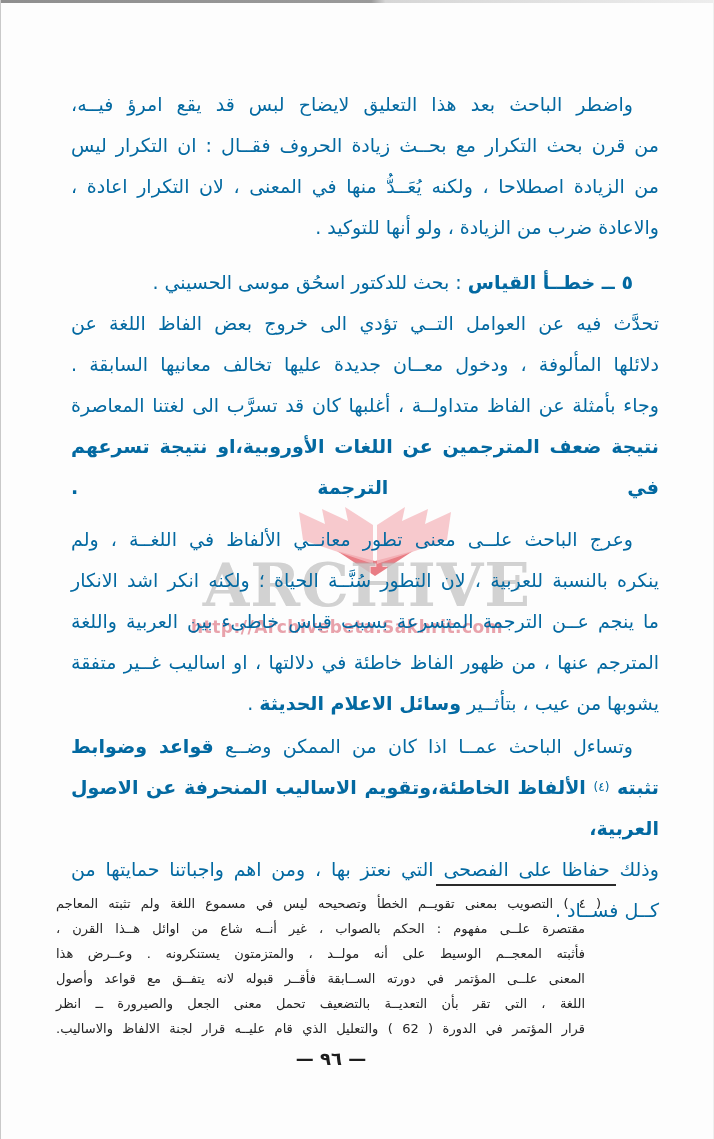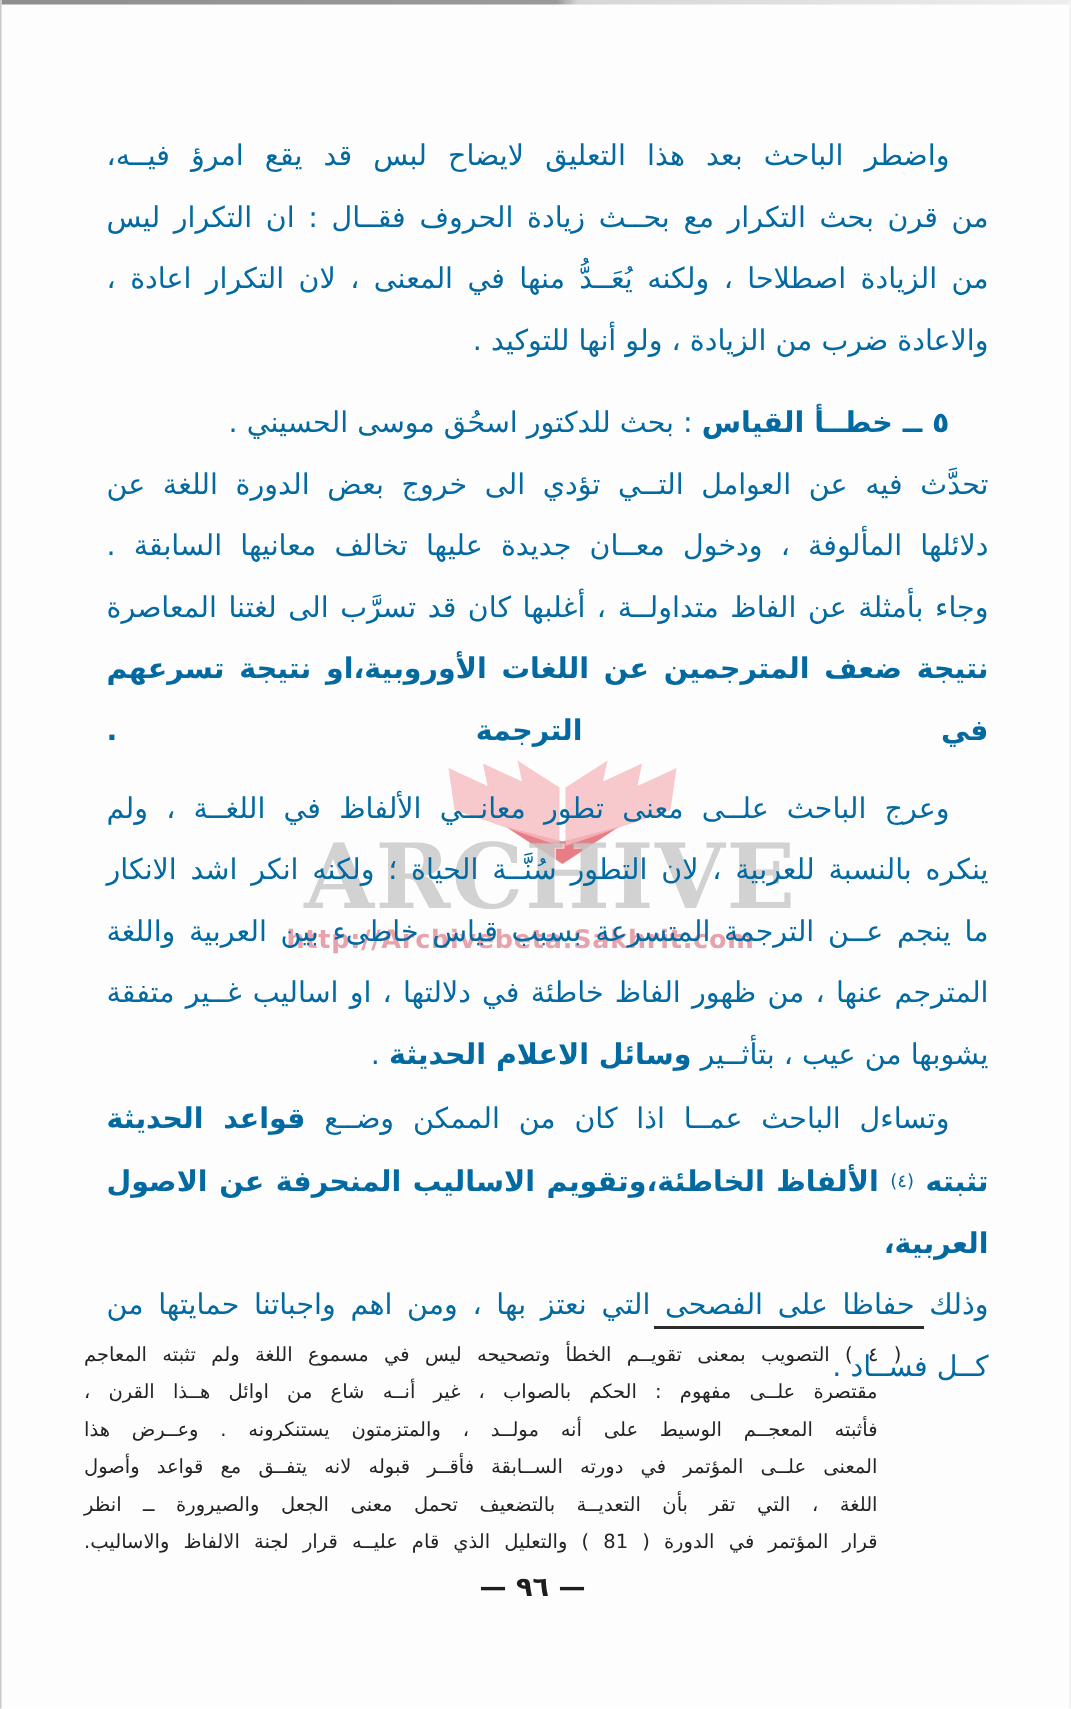--- a/index.html
+++ b/index.html
@@ -68,21 +68,20 @@
   }
   .footnote .line{padding-right:16px;}
   .footnote .line.first{padding-right:0;}
   
   .page-number{
     position:absolute;top:1048px;left:0;width:660px;
     text-align:center;z-index:2;
     direction:rtl;
     font-size:18px;font-weight:bold;letter-spacing:3px;
     color:#1d1d1d;
-    padding-left:24px;
   }
 </style>
 </head>
 <body>
 
 <div class="page">
   <div class="top-edge"></div>
 
   <div class="watermark">
     <svg class="wm-book" viewBox="0 0 164 78" xmlns="http://www.w3.org/2000/svg">
@@ -96,44 +95,44 @@
 
   <div class="text-block">
       <div class="para">
         <div class="line indent"><span class="">واضطر الباحث بعد هذا التعليق لايضاح لبس قد يقع امرؤ فيــه،</span></div>
         <div class="line"><span class="">من قرن بحث التكرار مع بحــث زيادة الحروف فقــال : ان التكرار ليس</span></div>
         <div class="line"><span class="">من الزيادة اصطلاحا ، ولكنه يُعَــدُّ منها في المعنى ، لان التكرار اعادة ،</span></div>
         <div class="line last"><span class="">والاعادة ضرب من الزيادة ، ولو أنها للتوكيد .</span></div>
       </div>
       <div class="para">
         <div class="line indent last"><span class="b ">٥ ــ خطــأ القياس</span><span class=""> : بحث للدكتور اسحُق موسى الحسيني .</span></div>
-        <div class="line"><span class="">تحدَّث فيه عن العوامل التــي تؤدي الى خروج بعض الدورة اللغة عن</span></div>
+        <div class="line"><span class="">تحدَّث فيه عن العوامل التــي تؤدي الى خروج بعض الفاظ اللغة عن</span></div>
         <div class="line"><span class="">دلائلها المألوفة ، ودخول معــان جديدة عليها تخالف معانيها السابقة .</span></div>
         <div class="line"><span class="">وجاء بأمثلة عن الفاظ متداولــة ، أغلبها كان قد تسرَّب الى لغتنا المعاصرة</span></div>
         <div class="line"><span class="b ">نتيجة ضعف المترجمين عن اللغات الأوروبية،او نتيجة تسرعهم في الترجمة .</span></div>
       </div>
       <div class="para">
         <div class="line indent"><span class="">وعرج الباحث علــى معنى تطور معانــي الألفاظ في اللغــة ، ولم</span></div>
         <div class="line"><span class="">ينكره بالنسبة للعربية ، لان التطور سُنَّــة الحياة ؛ ولكنه انكر اشد الانكار</span></div>
         <div class="line"><span class="">ما ينجم عــن الترجمة المتسرعة بسبب قياس خاطىء بين العربية واللغة</span></div>
         <div class="line"><span class="">المترجم عنها ، من ظهور الفاظ خاطئة في دلالتها ، او اساليب غــير متفقة</span></div>
         <div class="line last"><span class="">يشوبها من عيب ، بتأثــير </span><span class="b ">وسائل الاعلام الحديثة</span><span class=""> .</span></div>
       </div>
       <div class="para">
-        <div class="line indent"><span class="">وتساءل الباحث عمــا اذا كان من الممكن وضــع </span><span class="b ">قواعد الحديثة</span></div>
+        <div class="line indent"><span class="">وتساءل الباحث عمــا اذا كان من الممكن وضــع </span><span class="b ">قواعد وضوابط</span></div>
         <div class="line"><span class="b ">تثبته </span><span class="fn-mark">(٤)</span><span class="b "> الألفاظ الخاطئة،وتقويم الاساليب المنحرفة عن الاصول العربية،</span></div>
         <div class="line"><span class="">وذلك حفاظا على الفصحى التي نعتز بها ، ومن اهم واجباتنا حمايتها من</span></div>
         <div class="line last"><span class="">كــل فســاد .</span></div>
       </div>
     </div>
 
   <div class="footnote-sep"></div>
   <div class="footnote">
       <div class="line first"><span class="">( ٤ )  التصويب بمعنى تقويــم الخطأ وتصحيحه ليس في مسموع اللغة ولم تثبته المعاجم</span></div>
       <div class="line"><span class="">مقتصرة علــى مفهوم : الحكم بالصواب ، غير أنــه شاع من اوائل هــذا القرن ،</span></div>
       <div class="line"><span class="">فأثبته المعجــم الوسيط على أنه مولــد ، والمتزمتون يستنكرونه . وعــرض هذا</span></div>
       <div class="line"><span class="">المعنى علــى المؤتمر في دورته الســابقة فأقــر قبوله لانه يتفــق مع قواعد وأصول</span></div>
       <div class="line"><span class="">اللغة ، التي تقر بأن التعديــة بالتضعيف تحمل معنى الجعل والصيرورة ــ انظر</span></div>
-      <div class="line"><span class="">قرار المؤتمر في الدورة ( 81 ) والتعليل الذي قام عليــه قرار لجنة الالفاظ والاساليب.</span></div>
+      <div class="line"><span class="">قرار المؤتمر في الدورة ( 62 ) والتعليل الذي قام عليــه قرار لجنة الالفاظ والاساليب.</span></div>
     </div>
 
   <div class="page-number">— ٩٦ —</div>
 </div>
 
 </body></html>

